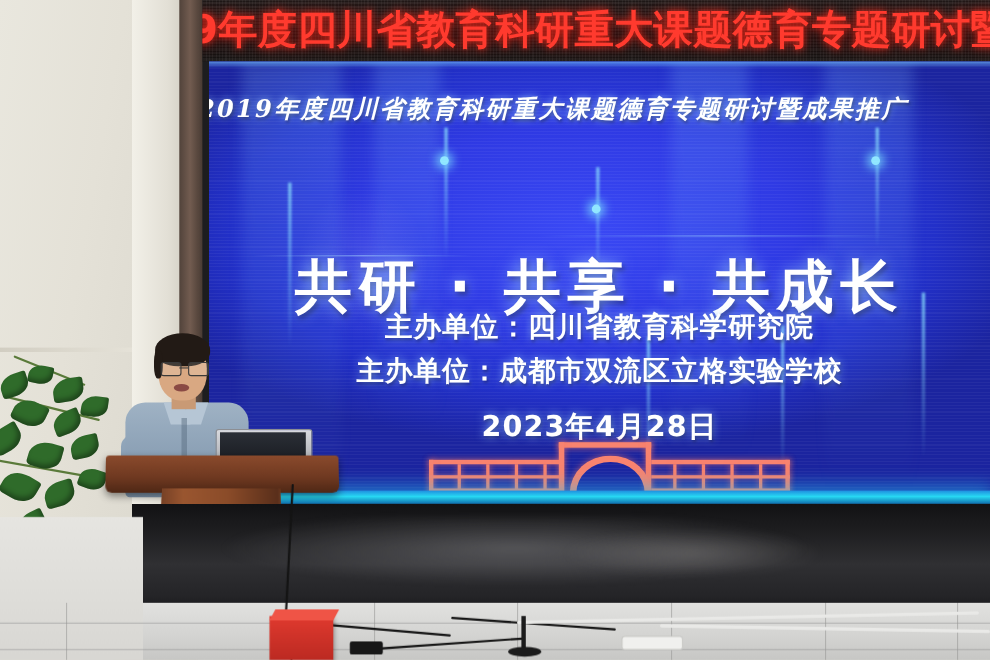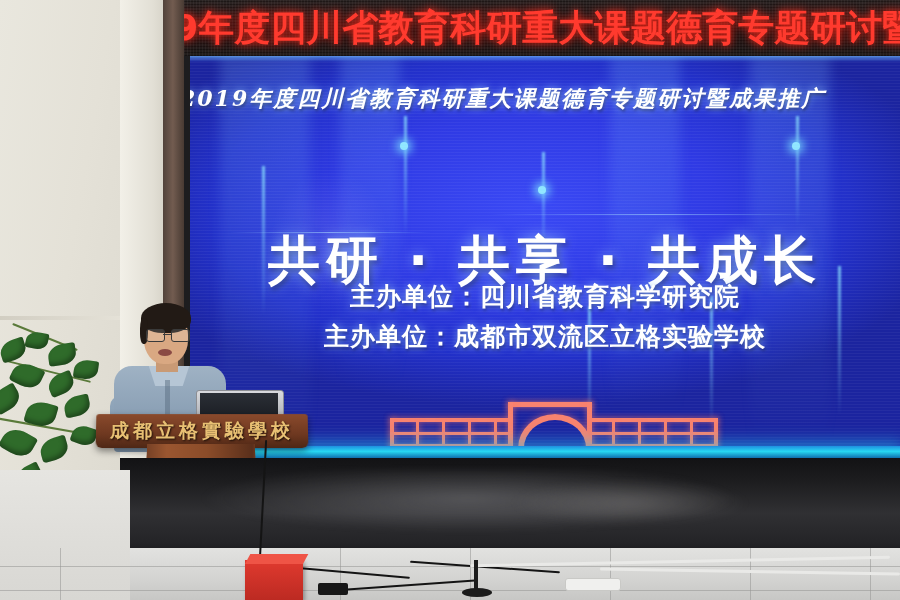--- a/index.html
+++ b/index.html
@@ -376,20 +376,21 @@
     <div class="scanlines"></div>
 
     <div class="slide-title">2019年度四川省教育科研重大课题德育专题研讨暨成果推广</div>
 
     <div class="slogan">共研 · 共享 · 共成长</div>
 
     <div class="org org1">主办单位：四川省教育科学研究院</div>
 
     <div class="org org2">主办单位：成都市双流区立格实验学校</div>
 
+    <div class="date">2023年4月28日</div>
 
     <div class="building">
       <div class="bk" style="left:0;top:26px;width:120px;height:4px;"></div>
       <div class="bk" style="left:0;top:26px;width:4px;height:34px;"></div>
       <div class="bk" style="left:26px;top:30px;width:3px;height:28px;"></div>
       <div class="bk" style="left:52px;top:30px;width:3px;height:28px;"></div>
       <div class="bk" style="left:78px;top:30px;width:3px;height:28px;"></div>
       <div class="bk" style="left:104px;top:30px;width:3px;height:28px;"></div>
       <div class="bk" style="left:0;top:40px;width:120px;height:3px;"></div>
       <div class="bk" style="left:0;top:52px;width:120px;height:3px;"></div>
@@ -434,21 +435,20 @@
       <div class="lens" style="left:25px;"></div>
     </div>
     <div class="mouth"></div>
     <div class="hand"></div>
   </div>
 
   <div class="laptop"></div>
   <div class="laptop-screen"></div>
 
   <div class="podium-top"></div>
-  <div class="podium-name">成都立格實驗學校</div>
   <div class="podium-body"></div>
   <div class="crest"></div>
   <div class="crest-inner"></div>
   <div class="crest-bldg2"></div>
   <div class="crest-bldg"></div>
   <div class="crest-seal"></div>
   <div class="podium-base"></div>
 
   <div class="stage-skirt"></div>
   <div class="skirt-sheen"></div>

